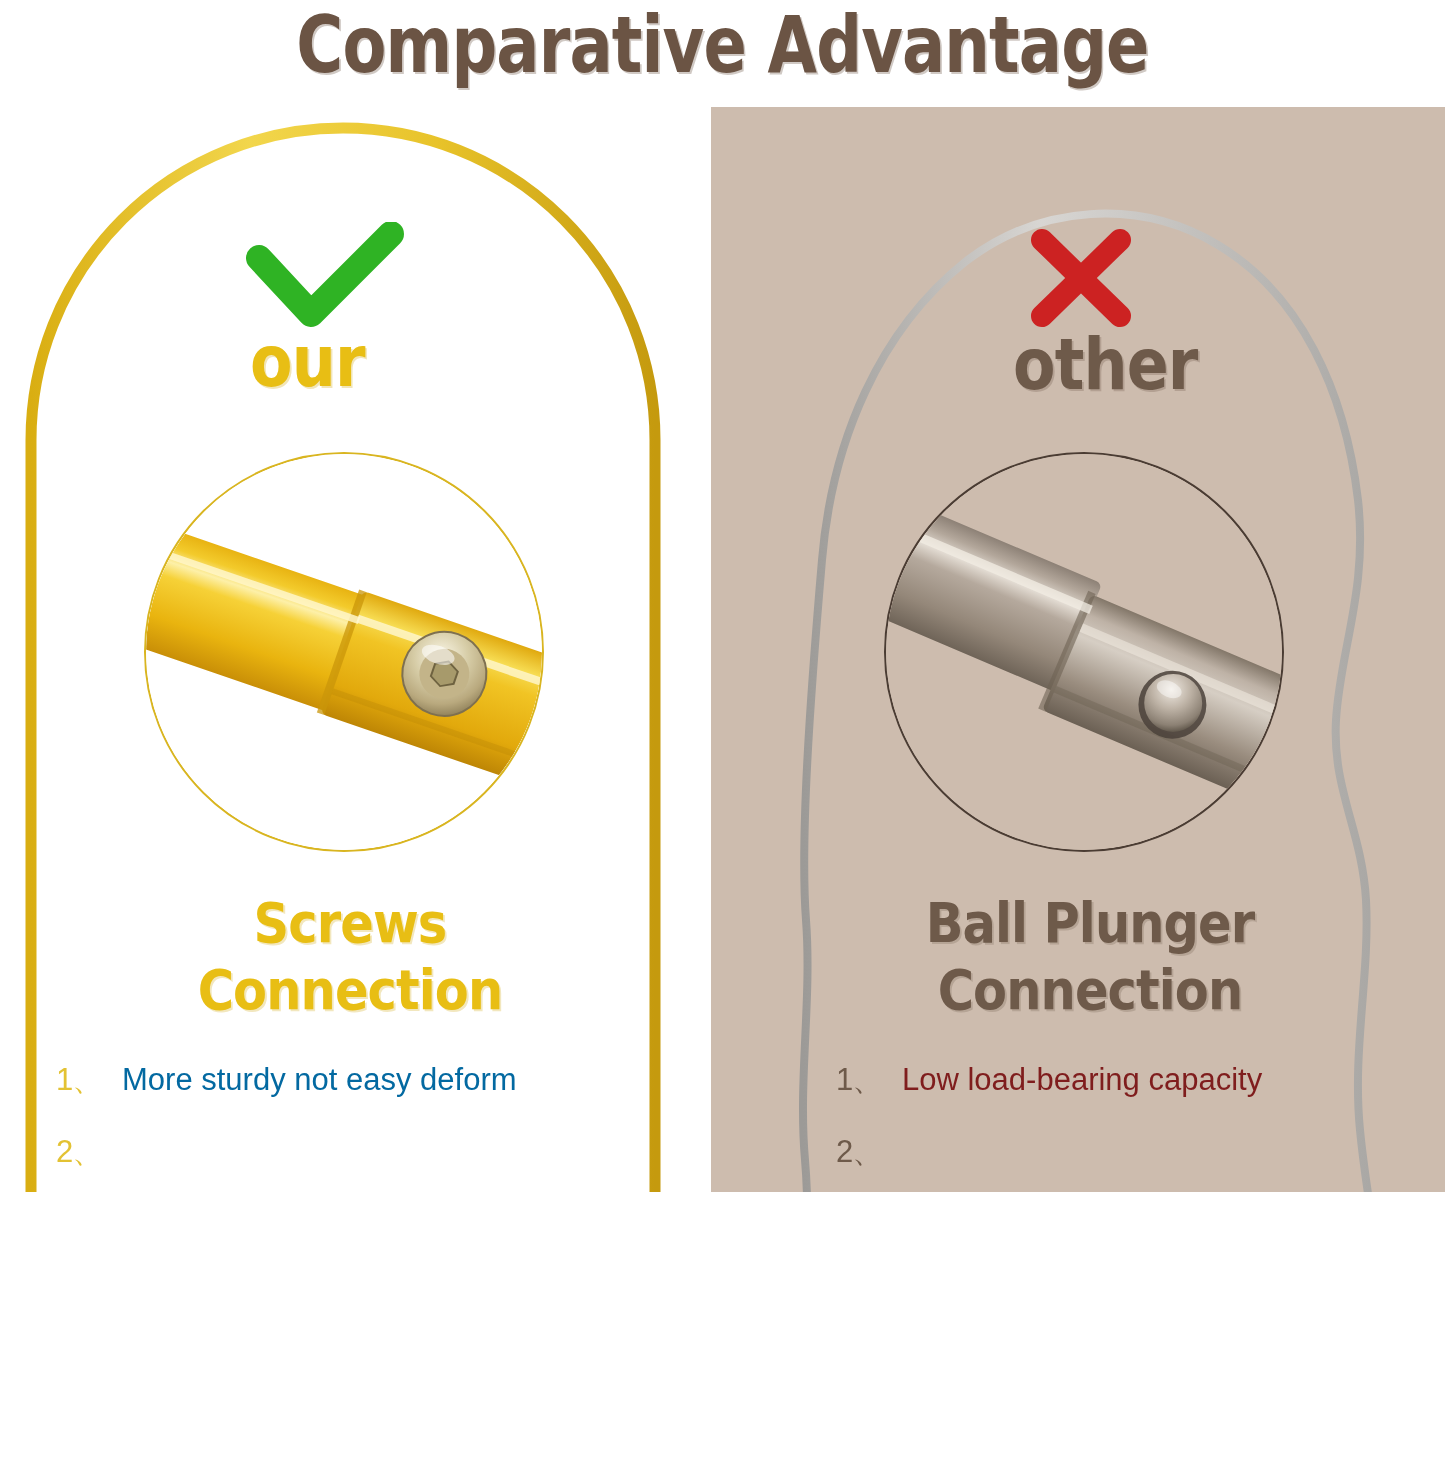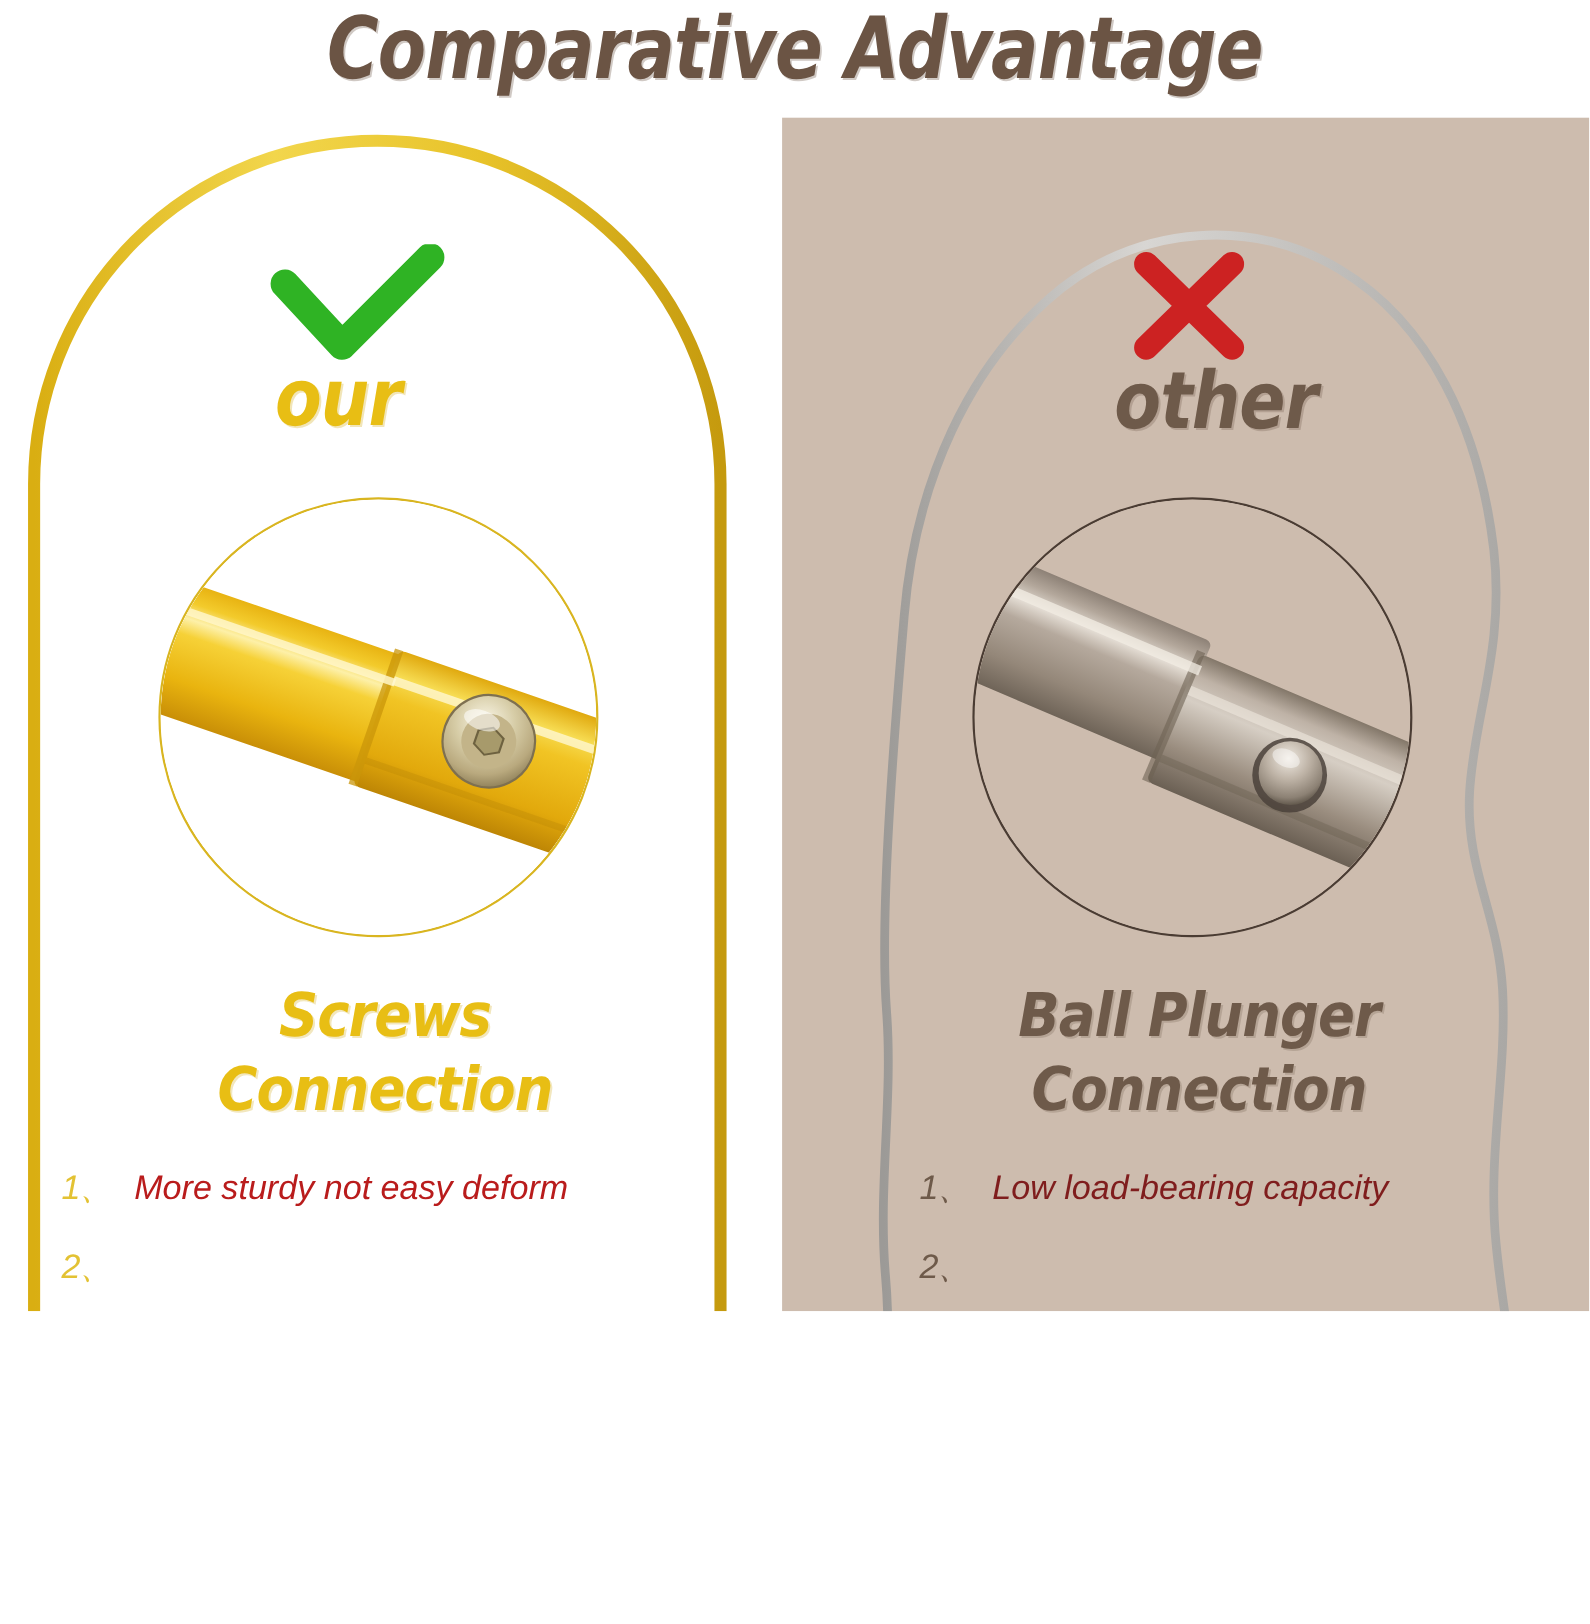--- a/index.html
+++ b/index.html
@@ -9,21 +9,20 @@
   }
   body {
     font-family: "Liberation Sans", sans-serif;
   }
   #page {
     position: relative;
     width: 1445px;
     height: 1192px;
     overflow: hidden;
     background: #ffffff;
-    font-style: italic;
   }
 
   
   .title {
     position: absolute;
     left: 0;
     top: 2px;
     width: 1445px;
     text-align: center;
     font-family: "DejaVu Sans", sans-serif;
@@ -176,21 +175,21 @@
     font-size: 31px;
     letter-spacing: -1px;
   }
   .bullets-left .bullet-num  { color: #E3C233; }
   .bullets-right .bullet-num { color: #6E5A4A; }
 
   .bullet-text {
     flex: 1 1 auto;
     white-space: pre-line;
   }
-  .bullets-left .bullet-text  { color: #b91c1c; line-height: 69px; }
+  .bullets-left .bullet-text  { color: #0369a1; line-height: 69px; }
   .bullets-right .bullet-text { color: #7f1d1d; line-height: 69px; }
   .bullets-left .bullet-text.single,
   .bullets-right .bullet-text.single { line-height: 36px; }
 </style>
 </head>
 <body>
 
 <div id="page">
 
   <div class="panel-left-bg"></div>

